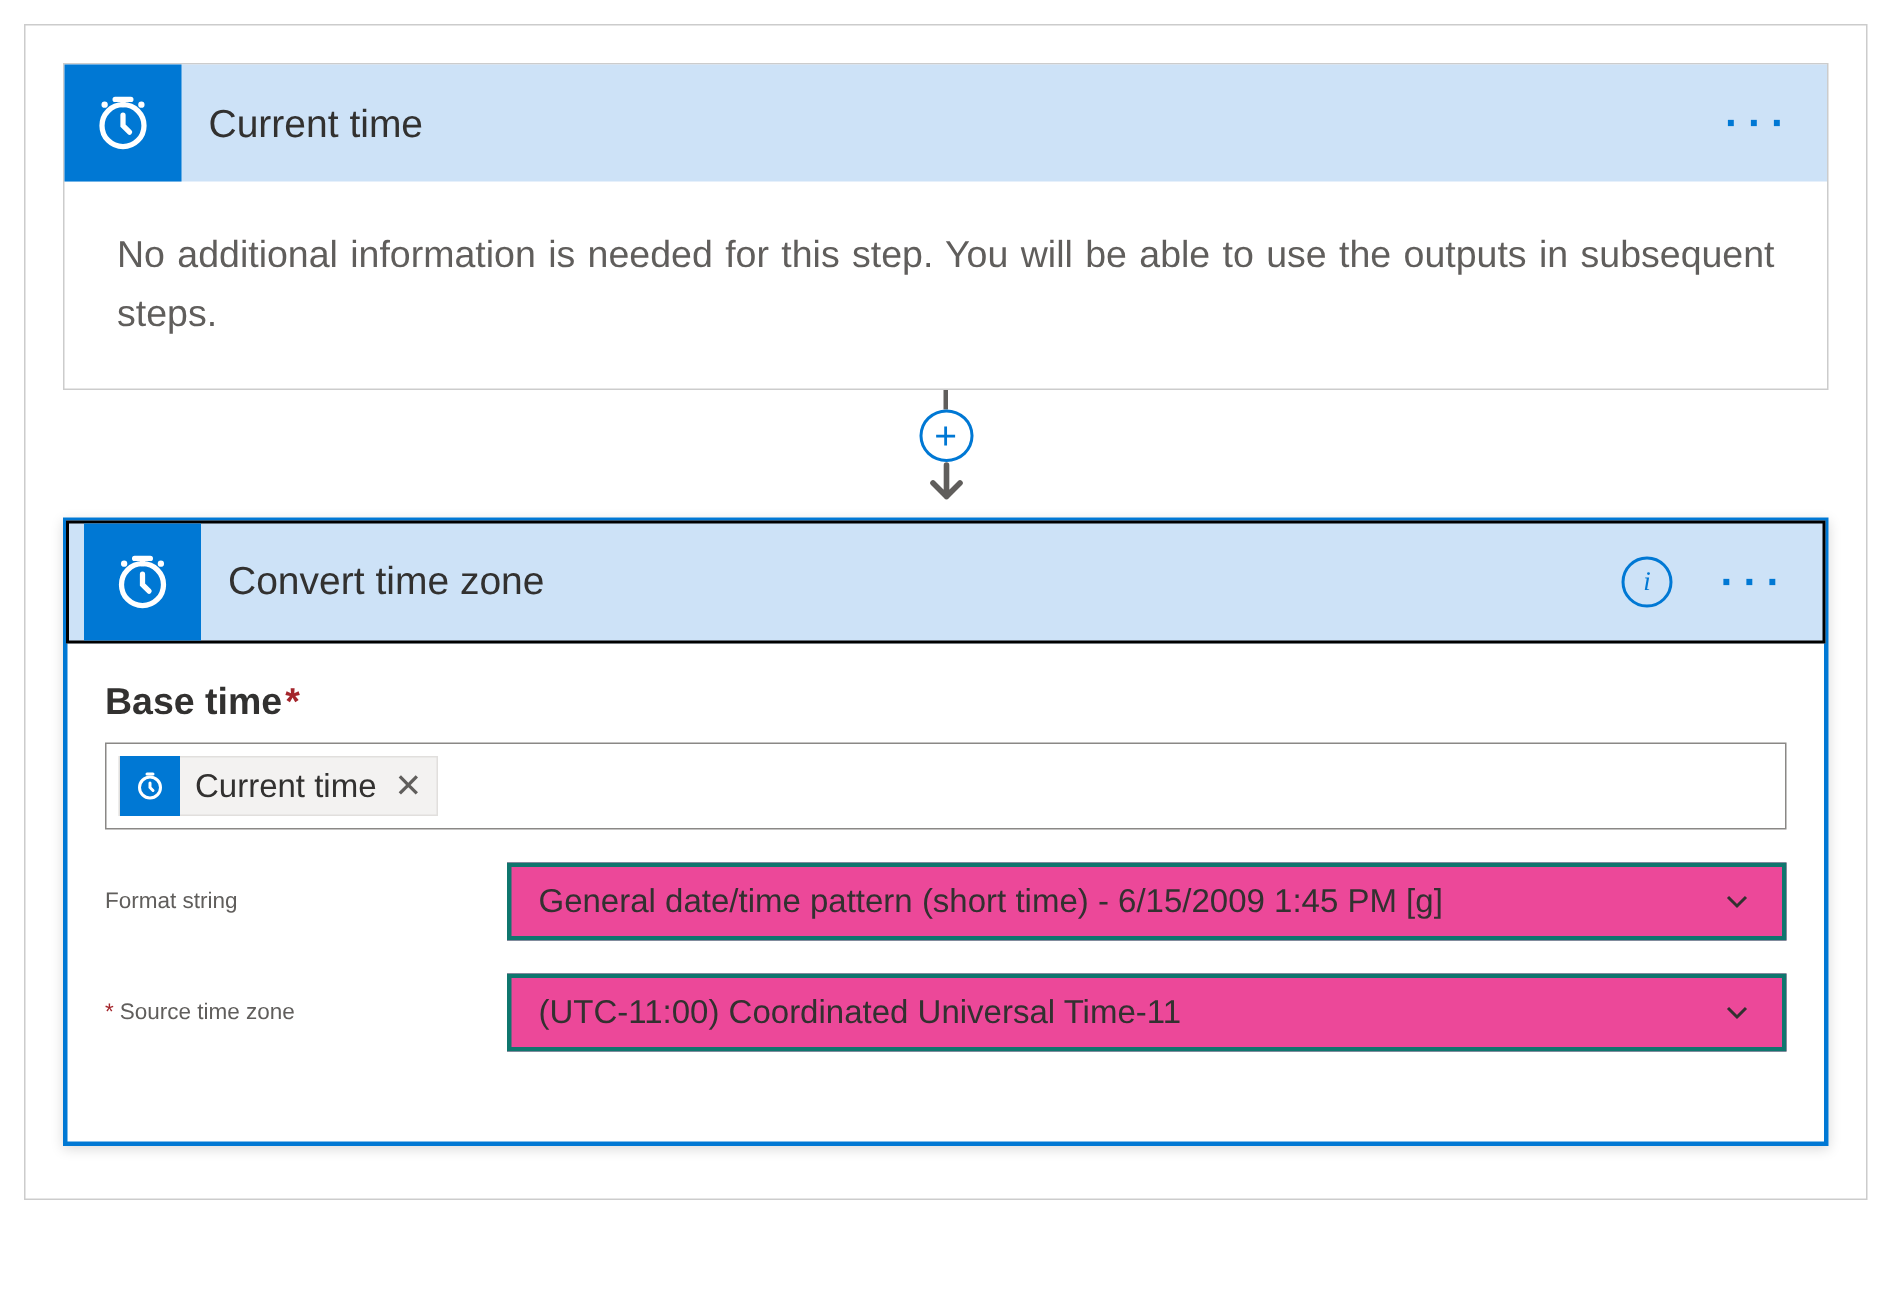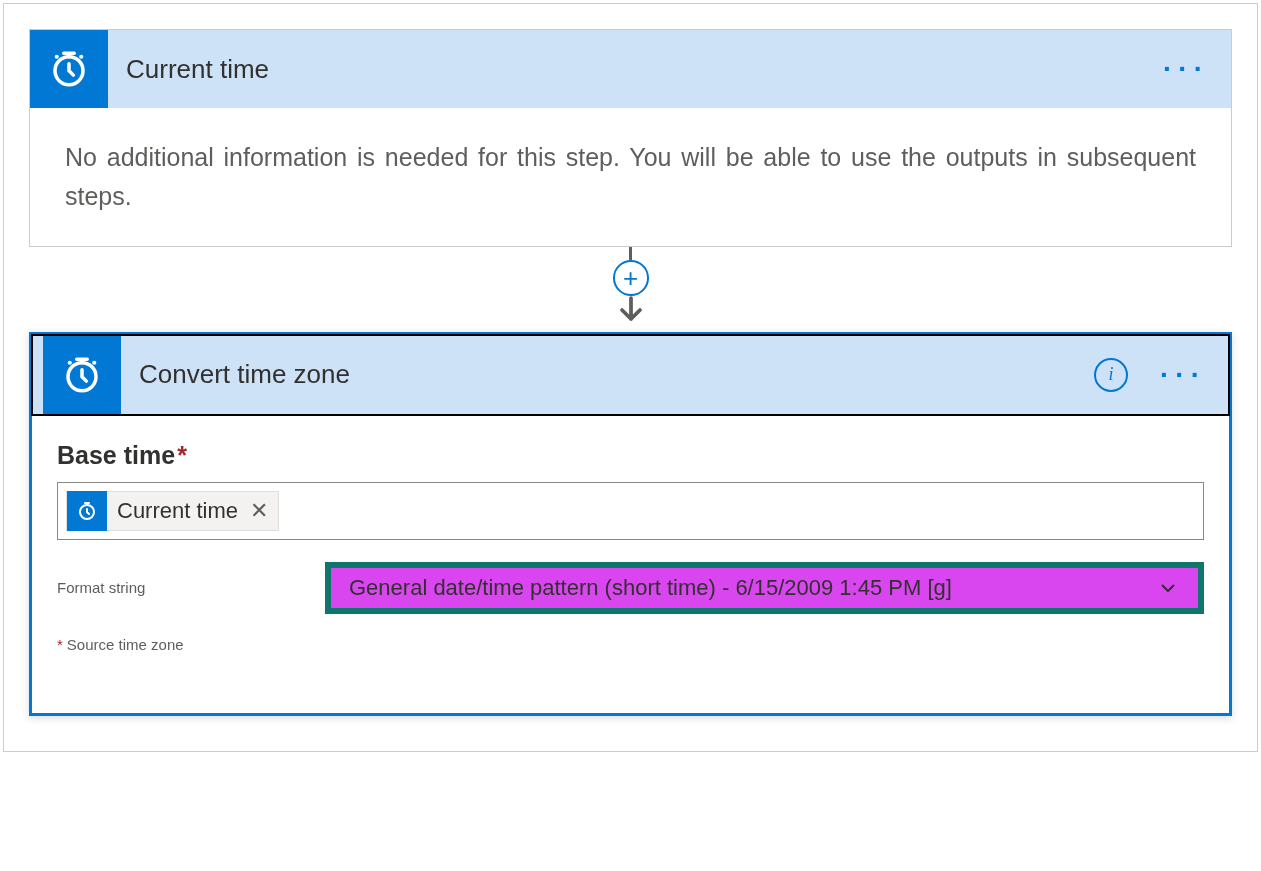--- a/index.html
+++ b/index.html
@@ -7,21 +7,21 @@
       margin: 0;
       padding: 0;
     }
     body {
       font-family: "Segoe UI", -apple-system, BlinkMacSystemFont, sans-serif;
       background: #ffffff;
       padding: 0;
     }
     .container {
       border: 1px solid #ccc;
-      margin: 3px;
+      margin: 16px;
       padding: 25px 25px 35px 25px;
       position: relative;
     }
     .step-card {
       border: 1px solid #ccc;
       background: #fff;
     }
     .step-header {
       display: flex;
       align-items: center;
@@ -195,28 +195,28 @@
       color: #605e5c;
       width: 250px;
       flex-shrink: 0;
     }
     .form-label .req {
       color: #a4262c;
       margin-right: 4px;
     }
     .form-select {
       flex: 1;
-      border: 6px solid #0f766e;
+      border: 3px solid #0f766e;
       height: 52px;
       display: flex;
       align-items: center;
       justify-content: space-between;
       padding: 0 18px;
       cursor: pointer;
-      background: #d946ef;
+      background: #ec4899;
     }
     .select-value {
       font-size: 22px;
       color: #323130;
     }
     .chevron {
       width: 24px;
       height: 24px;
     }
   </style>
@@ -295,20 +295,26 @@
         <div class="form-select">
           <span class="select-value">General date/time pattern (short time) - 6/15/2009 1:45 PM [g]</span>
           <svg class="chevron" viewBox="0 0 24 24" fill="none" stroke="#323130" stroke-width="2">
               <path d="M6 9l6 6 6-6"></path>
             </svg>
         </div>
       </div>
 
       <div class="form-row">
         <div class="form-label"><span class="req">*</span><span>Source time zone</span></div>
+        <div class="form-select">
+          <span class="select-value">(UTC-11:00) Coordinated Universal Time-11</span>
+          <svg class="chevron" viewBox="0 0 24 24" fill="none" stroke="#323130" stroke-width="2">
+              <path d="M6 9l6 6 6-6"></path>
+            </svg>
+        </div>
       </div>
 
       <div class="form-row">
       </div>
 
     </div>
   </div>
 
 </div>
 

